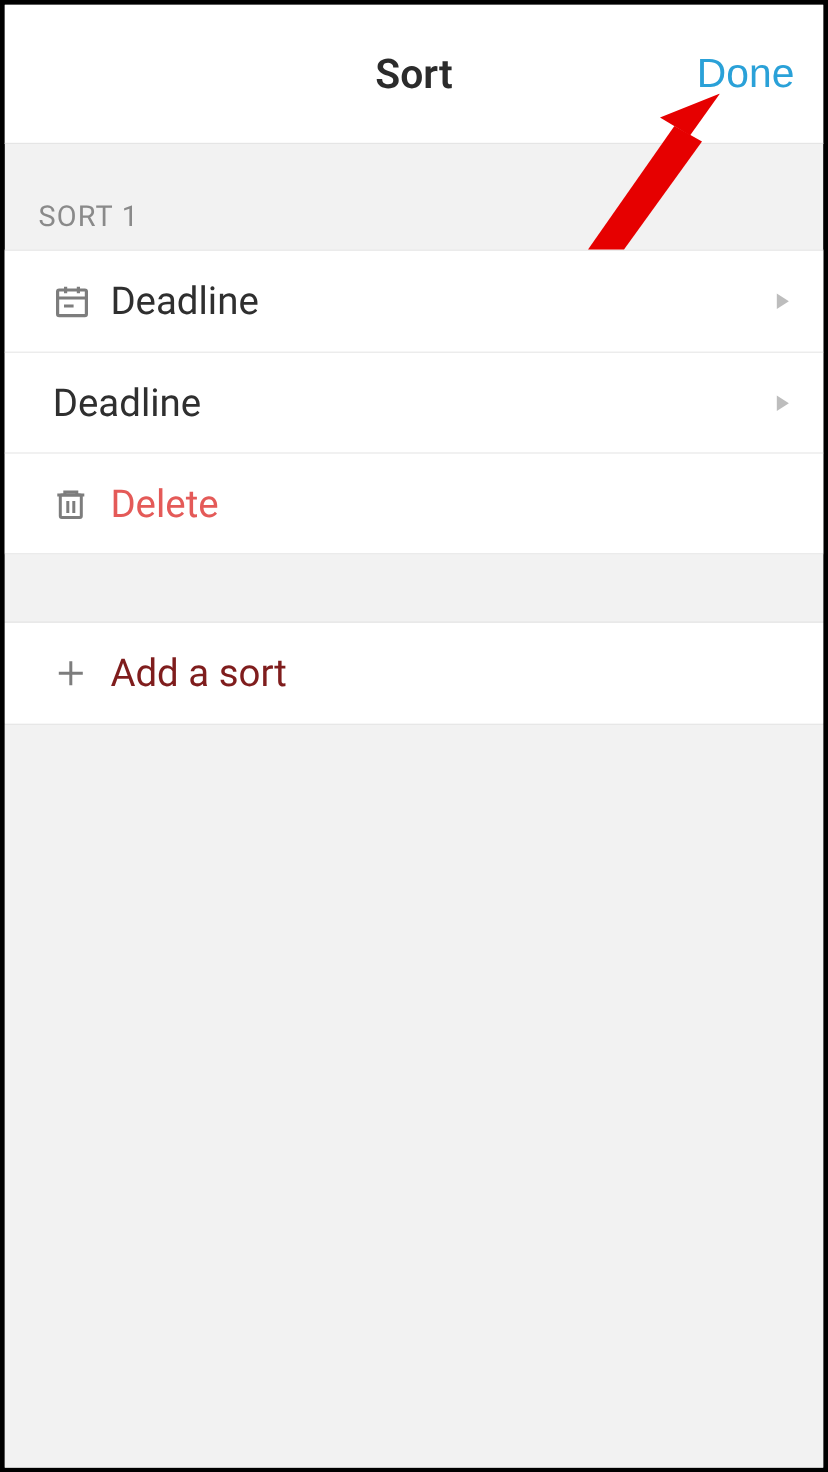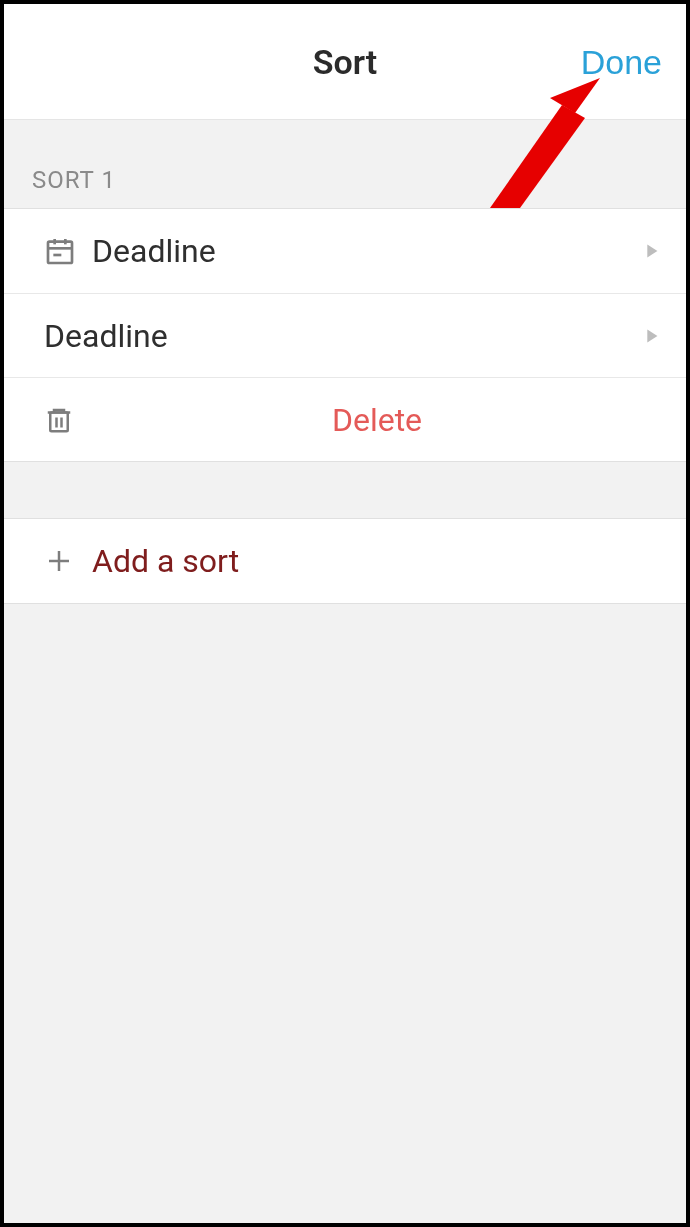--- a/index.html
+++ b/index.html
@@ -75,21 +75,21 @@
     display: flex;
     align-items: center;
     justify-content: flex-start;
     color: #7d7d7d;
   }
   .row-label {
     flex: 1;
     font-size: 32px;
     color: #2f2f2f;
   }
-  .row-label.danger { color: #e45a58; text-align: center; }
+  .row-label.danger { color: #e45a58; }
   .chevron {
     color: #bdbdbd;
     display: flex;
     align-items: center;
   }
 
   .spacer {
     height: 56px;
     background: #f2f2f2;
   }

